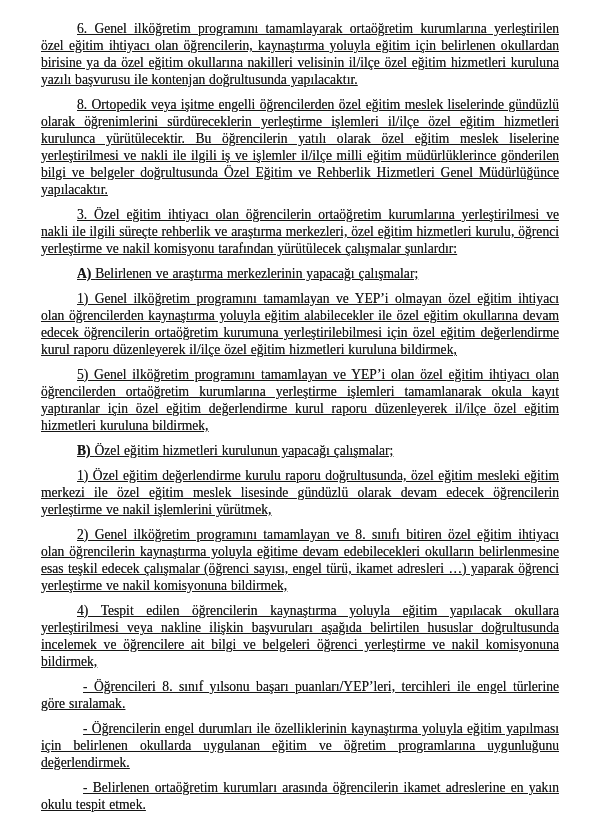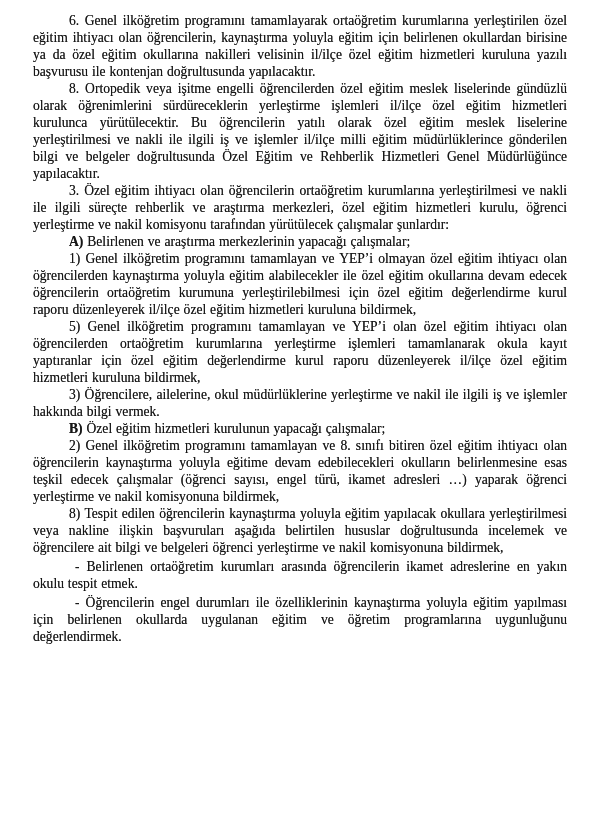--- a/index.html
+++ b/index.html
@@ -17,24 +17,25 @@
     padding: 12px 33px 0 33px;
     background: #ffffff;
     font-family: "Liberation Serif", "DejaVu Serif", serif;
     font-size: 13.6px;
     line-height: 17px;
     color: #161616;
     
     text-shadow: 0 0 0.45px rgba(15,15,15,0.65);
   }
   .para {
-    margin: 0;
+    margin: 8px;
     text-align: justify;
     text-indent: 36px;
     word-spacing: 0.5px;
+    text-decoration: underline;
   }
   .para.dash {
     text-indent: 42px;
     margin-top: 2px;
   }
   .para.lettered .lead {
     font-weight: bold;
   }
   .lead:empty { display: none; }
 </style>
@@ -42,20 +43,21 @@
 <body>
 
 <div class="page">
   <div>
       <p class="para numbered"><span>6. Genel ilköğretim programını tamamlayarak ortaöğretim kurumlarına yerleştirilen özel eğitim ihtiyacı olan öğrencilerin,  kaynaştırma yoluyla eğitim için belirlenen okullardan birisine ya da özel eğitim okullarına nakilleri velisinin il/ilçe özel eğitim hizmetleri kuruluna yazılı başvurusu ile kontenjan doğrultusunda yapılacaktır.</span></p>
       <p class="para numbered"><span>8. Ortopedik veya işitme engelli öğrencilerden özel eğitim meslek liselerinde gündüzlü olarak öğrenimlerini sürdüreceklerin yerleştirme işlemleri il/ilçe özel eğitim hizmetleri kurulunca yürütülecektir. Bu öğrencilerin yatılı olarak özel eğitim meslek liselerine yerleştirilmesi ve nakli ile ilgili iş ve işlemler il/ilçe milli eğitim müdürlüklerince gönderilen bilgi ve belgeler doğrultusunda Özel Eğitim ve Rehberlik Hizmetleri Genel Müdürlüğünce yapılacaktır.</span></p>
       <p class="para numbered"><span>3. Özel eğitim ihtiyacı olan öğrencilerin ortaöğretim kurumlarına yerleştirilmesi ve nakli ile ilgili süreçte rehberlik ve araştırma merkezleri, özel eğitim hizmetleri kurulu, öğrenci yerleştirme ve nakil komisyonu tarafından yürütülecek çalışmalar şunlardır:</span></p>
       <p class="para lettered"><span class="lead">A) </span><span>Belirlenen ve araştırma merkezlerinin yapacağı çalışmalar;</span></p>
       <p class="para numbered"><span>1) Genel ilköğretim programını tamamlayan ve YEP’i olmayan özel eğitim ihtiyacı olan öğrencilerden kaynaştırma yoluyla eğitim alabilecekler ile özel eğitim okullarına devam edecek öğrencilerin ortaöğretim kurumuna yerleştirilebilmesi için özel eğitim değerlendirme kurul raporu düzenleyerek il/ilçe özel eğitim hizmetleri kuruluna bildirmek,</span></p>
       <p class="para numbered"><span>5) Genel ilköğretim programını tamamlayan ve YEP’i olan özel eğitim ihtiyacı olan öğrencilerden ortaöğretim kurumlarına yerleştirme işlemleri tamamlanarak okula kayıt yaptıranlar için özel eğitim değerlendirme kurul raporu düzenleyerek il/ilçe özel eğitim hizmetleri kuruluna bildirmek,</span></p>
-      <p class="para numbered"><span>3) Öğrencilere,  ailelerine,  okul müdürlüklerine yerleştirme ve nakil ile ilgili iş ve işlemler hakkında bilgi vermek.</span></p>
       <p class="para lettered"><span class="lead">B) </span><span>Özel eğitim hizmetleri kurulunun yapacağı çalışmalar;</span></p>
+      <p class="para numbered"><span>1) Özel eğitim değerlendirme kurulu raporu doğrultusunda, özel eğitim mesleki eğitim merkezi ile özel eğitim meslek lisesinde gündüzlü olarak devam edecek öğrencilerin yerleştirme ve nakil işlemlerini yürütmek,</span></p>
       <p class="para numbered"><span>2) Genel ilköğretim programını tamamlayan ve 8. sınıfı bitiren özel eğitim ihtiyacı olan öğrencilerin kaynaştırma yoluyla eğitime devam edebilecekleri okulların belirlenmesine esas teşkil edecek çalışmalar (öğrenci sayısı, engel türü, ikamet adresleri …) yaparak öğrenci yerleştirme ve nakil komisyonuna bildirmek,</span></p>
-      <p class="para numbered"><span>8) Tespit edilen öğrencilerin kaynaştırma yoluyla eğitim yapılacak okullara yerleştirilmesi veya nakline ilişkin başvuruları aşağıda belirtilen hususlar doğrultusunda incelemek ve öğrencilere ait bilgi ve belgeleri öğrenci yerleştirme ve nakil komisyonuna bildirmek,</span></p>
+      <p class="para numbered"><span>4) Tespit edilen öğrencilerin kaynaştırma yoluyla eğitim yapılacak okullara yerleştirilmesi veya nakline ilişkin başvuruları aşağıda belirtilen hususlar doğrultusunda incelemek ve öğrencilere ait bilgi ve belgeleri öğrenci yerleştirme ve nakil komisyonuna bildirmek,</span></p>
+      <p class="para dash"><span>- Öğrencileri 8. sınıf yılsonu başarı puanları/YEP’leri, tercihleri ile engel türlerine göre sıralamak.</span></p>
+      <p class="para dash"><span>- Öğrencilerin engel durumları ile özelliklerinin kaynaştırma yoluyla eğitim yapılması için belirlenen okullarda uygulanan eğitim ve öğretim programlarına uygunluğunu değerlendirmek.</span></p>
       <p class="para dash"><span>- Belirlenen ortaöğretim kurumları arasında öğrencilerin ikamet adreslerine en yakın okulu tespit etmek.</span></p>
-      <p class="para dash"><span>- Öğrencilerin engel durumları ile özelliklerinin kaynaştırma yoluyla eğitim yapılması için belirlenen okullarda uygulanan eğitim ve öğretim programlarına uygunluğunu değerlendirmek.</span></p>
     </div>
 </div>
 
 </body></html>

